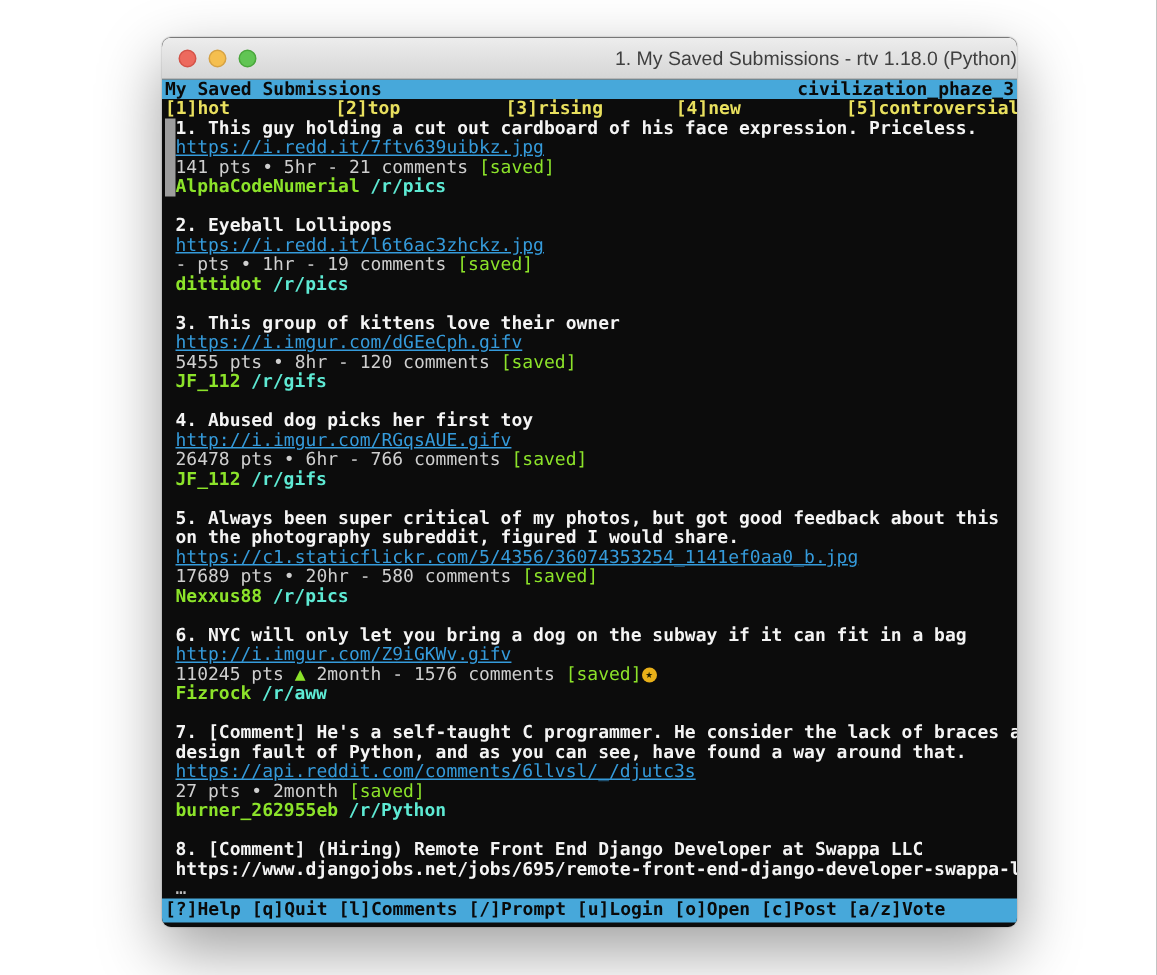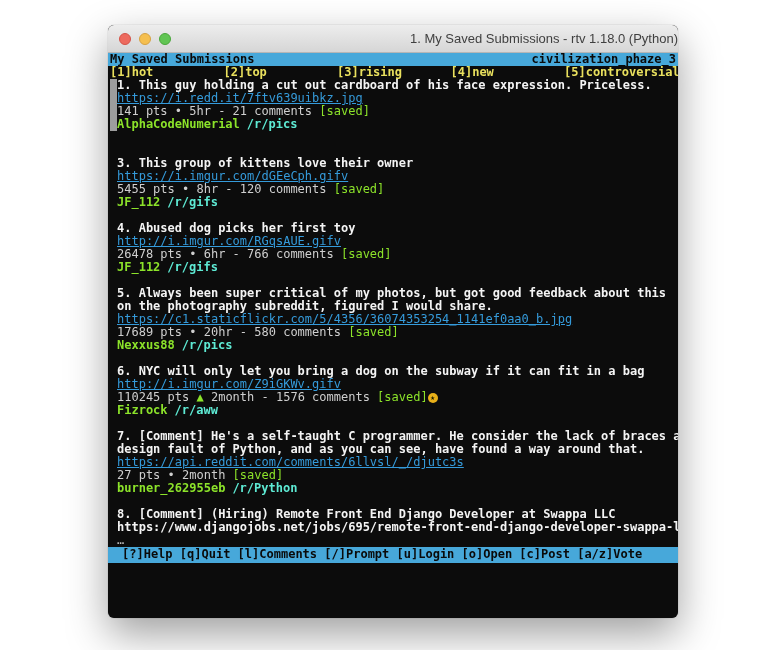--- a/index.html
+++ b/index.html
@@ -59,21 +59,21 @@
   .more { color: #bdbdbd; font-weight: 400; }
 
   .gold-badge {
     display: inline-block; width: 10px; height: 10px; border-radius: 50%;
     background: #e8b019; color: #1a1a00; font-size: 8px; line-height: 10px;
     text-align: center; vertical-align: 1px; font-weight: 400;
   }
 
   .statusbar {
     height: 16px; line-height: 15px; background: #47a8da; color: #0a0a0a;
-    padding-left: 14px; white-space: pre; font-weight: 700;
+    padding-left: 2px; white-space: pre; font-weight: 700;
   }
 </style>
 </head>
 <body>
 
 <div class="window">
 
   <div class="titlebar">
     <div class="traffic">
       <span class="dot dot-red"></span>
@@ -102,20 +102,26 @@
 
       <div class="submission">
         <div class="cursor-bar"></div>
         <div class="line title">1. This guy holding a cut out cardboard of his face expression. Priceless.</div>
         <div class="line"><a class="url">https://i.redd.it/7ftv639uibkz.jpg</a></div>
         <div class="line meta"><span>141 pts • 5hr - 21 comments </span><span class="c-up"></span><span></span><span class="saved">[saved]</span></div>
         <div class="line"><span class="author">AlphaCodeNumerial</span><span class="subreddit">/r/pics</span></div>
       </div>
       <div class="line blank"></div>
 
+      <div class="submission">
+        <div class="line title">2. Eyeball Lollipops</div>
+        <div class="line"><a class="url">https://i.redd.it/l6t6ac3zhckz.jpg</a></div>
+        <div class="line meta"><span>- pts • 1hr - 19 comments </span><span class="saved">[saved]</span></div>
+        <div class="line"><span class="author">dittidot</span><span class="subreddit">/r/pics</span></div>
+      </div>
       <div class="line blank"></div>
 
       <div class="submission">
         <div class="line title">3. This group of kittens love their owner</div>
         <div class="line"><a class="url">https://i.imgur.com/dGEeCph.gifv</a></div>
         <div class="line meta"><span>5455 pts • 8hr - 120 comments </span><span class="saved">[saved]</span></div>
         <div class="line"><span class="author">JF_112</span><span class="subreddit">/r/gifs</span></div>
       </div>
       <div class="line blank"></div>
 

